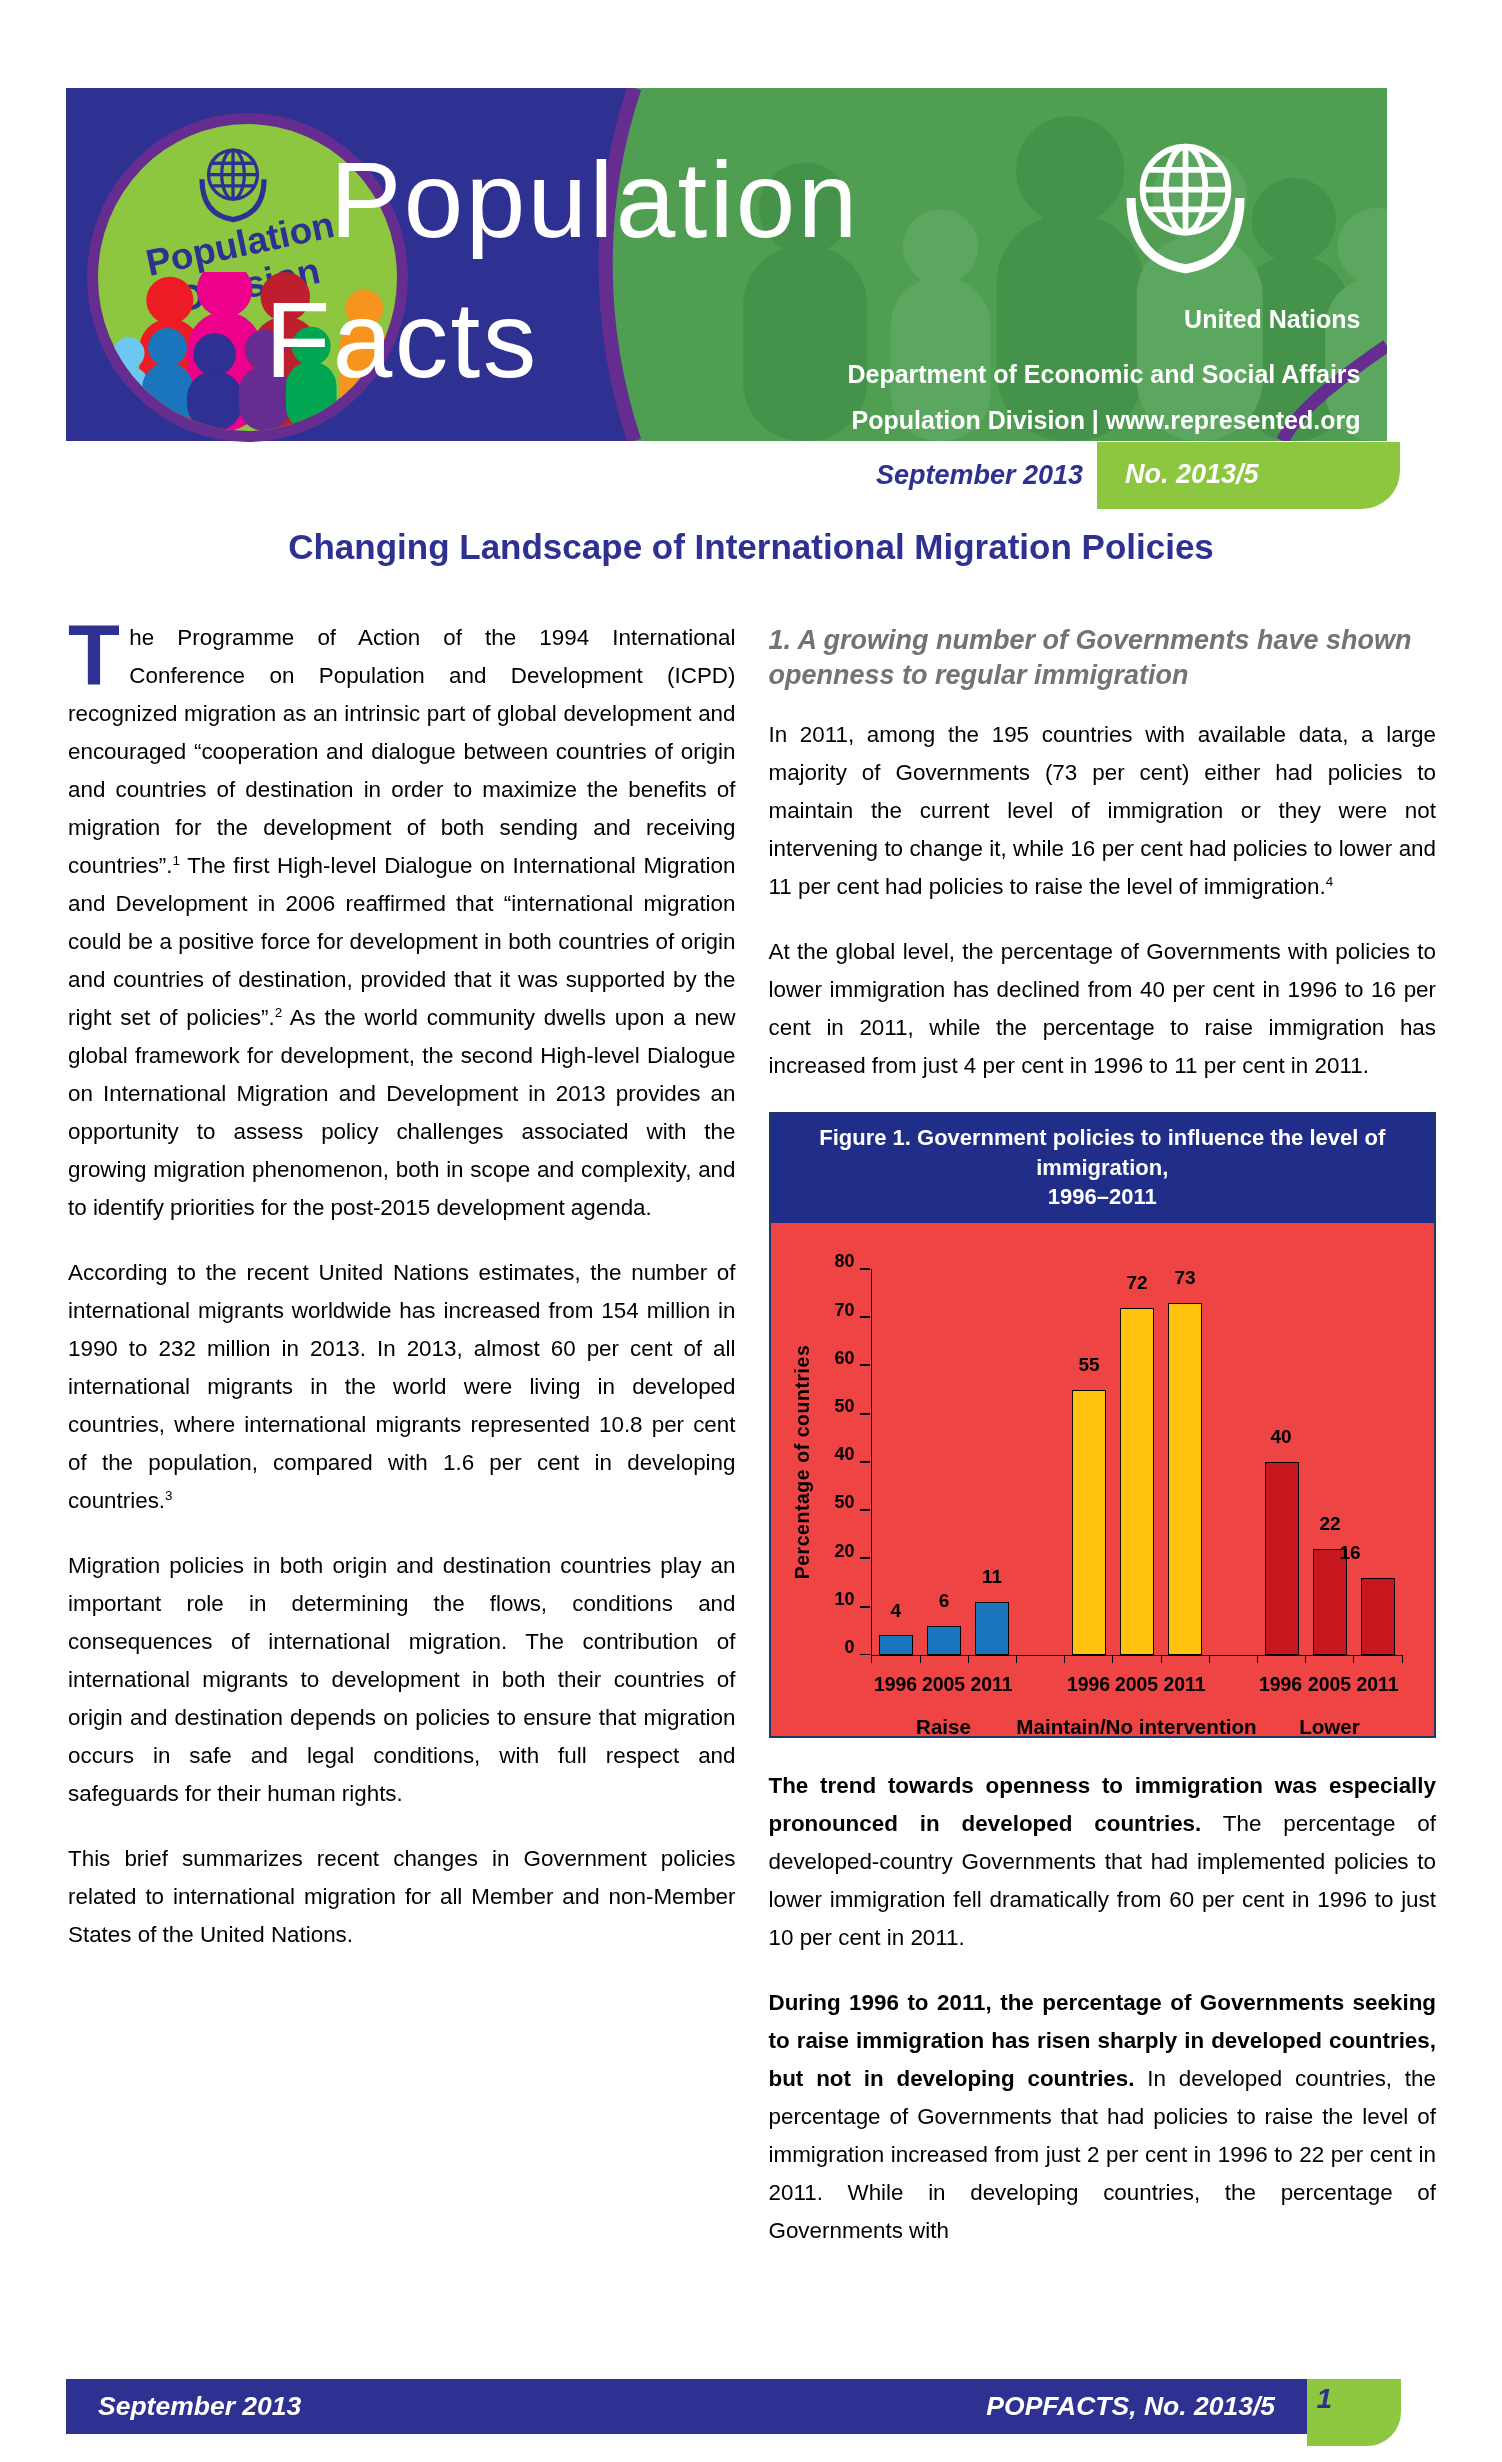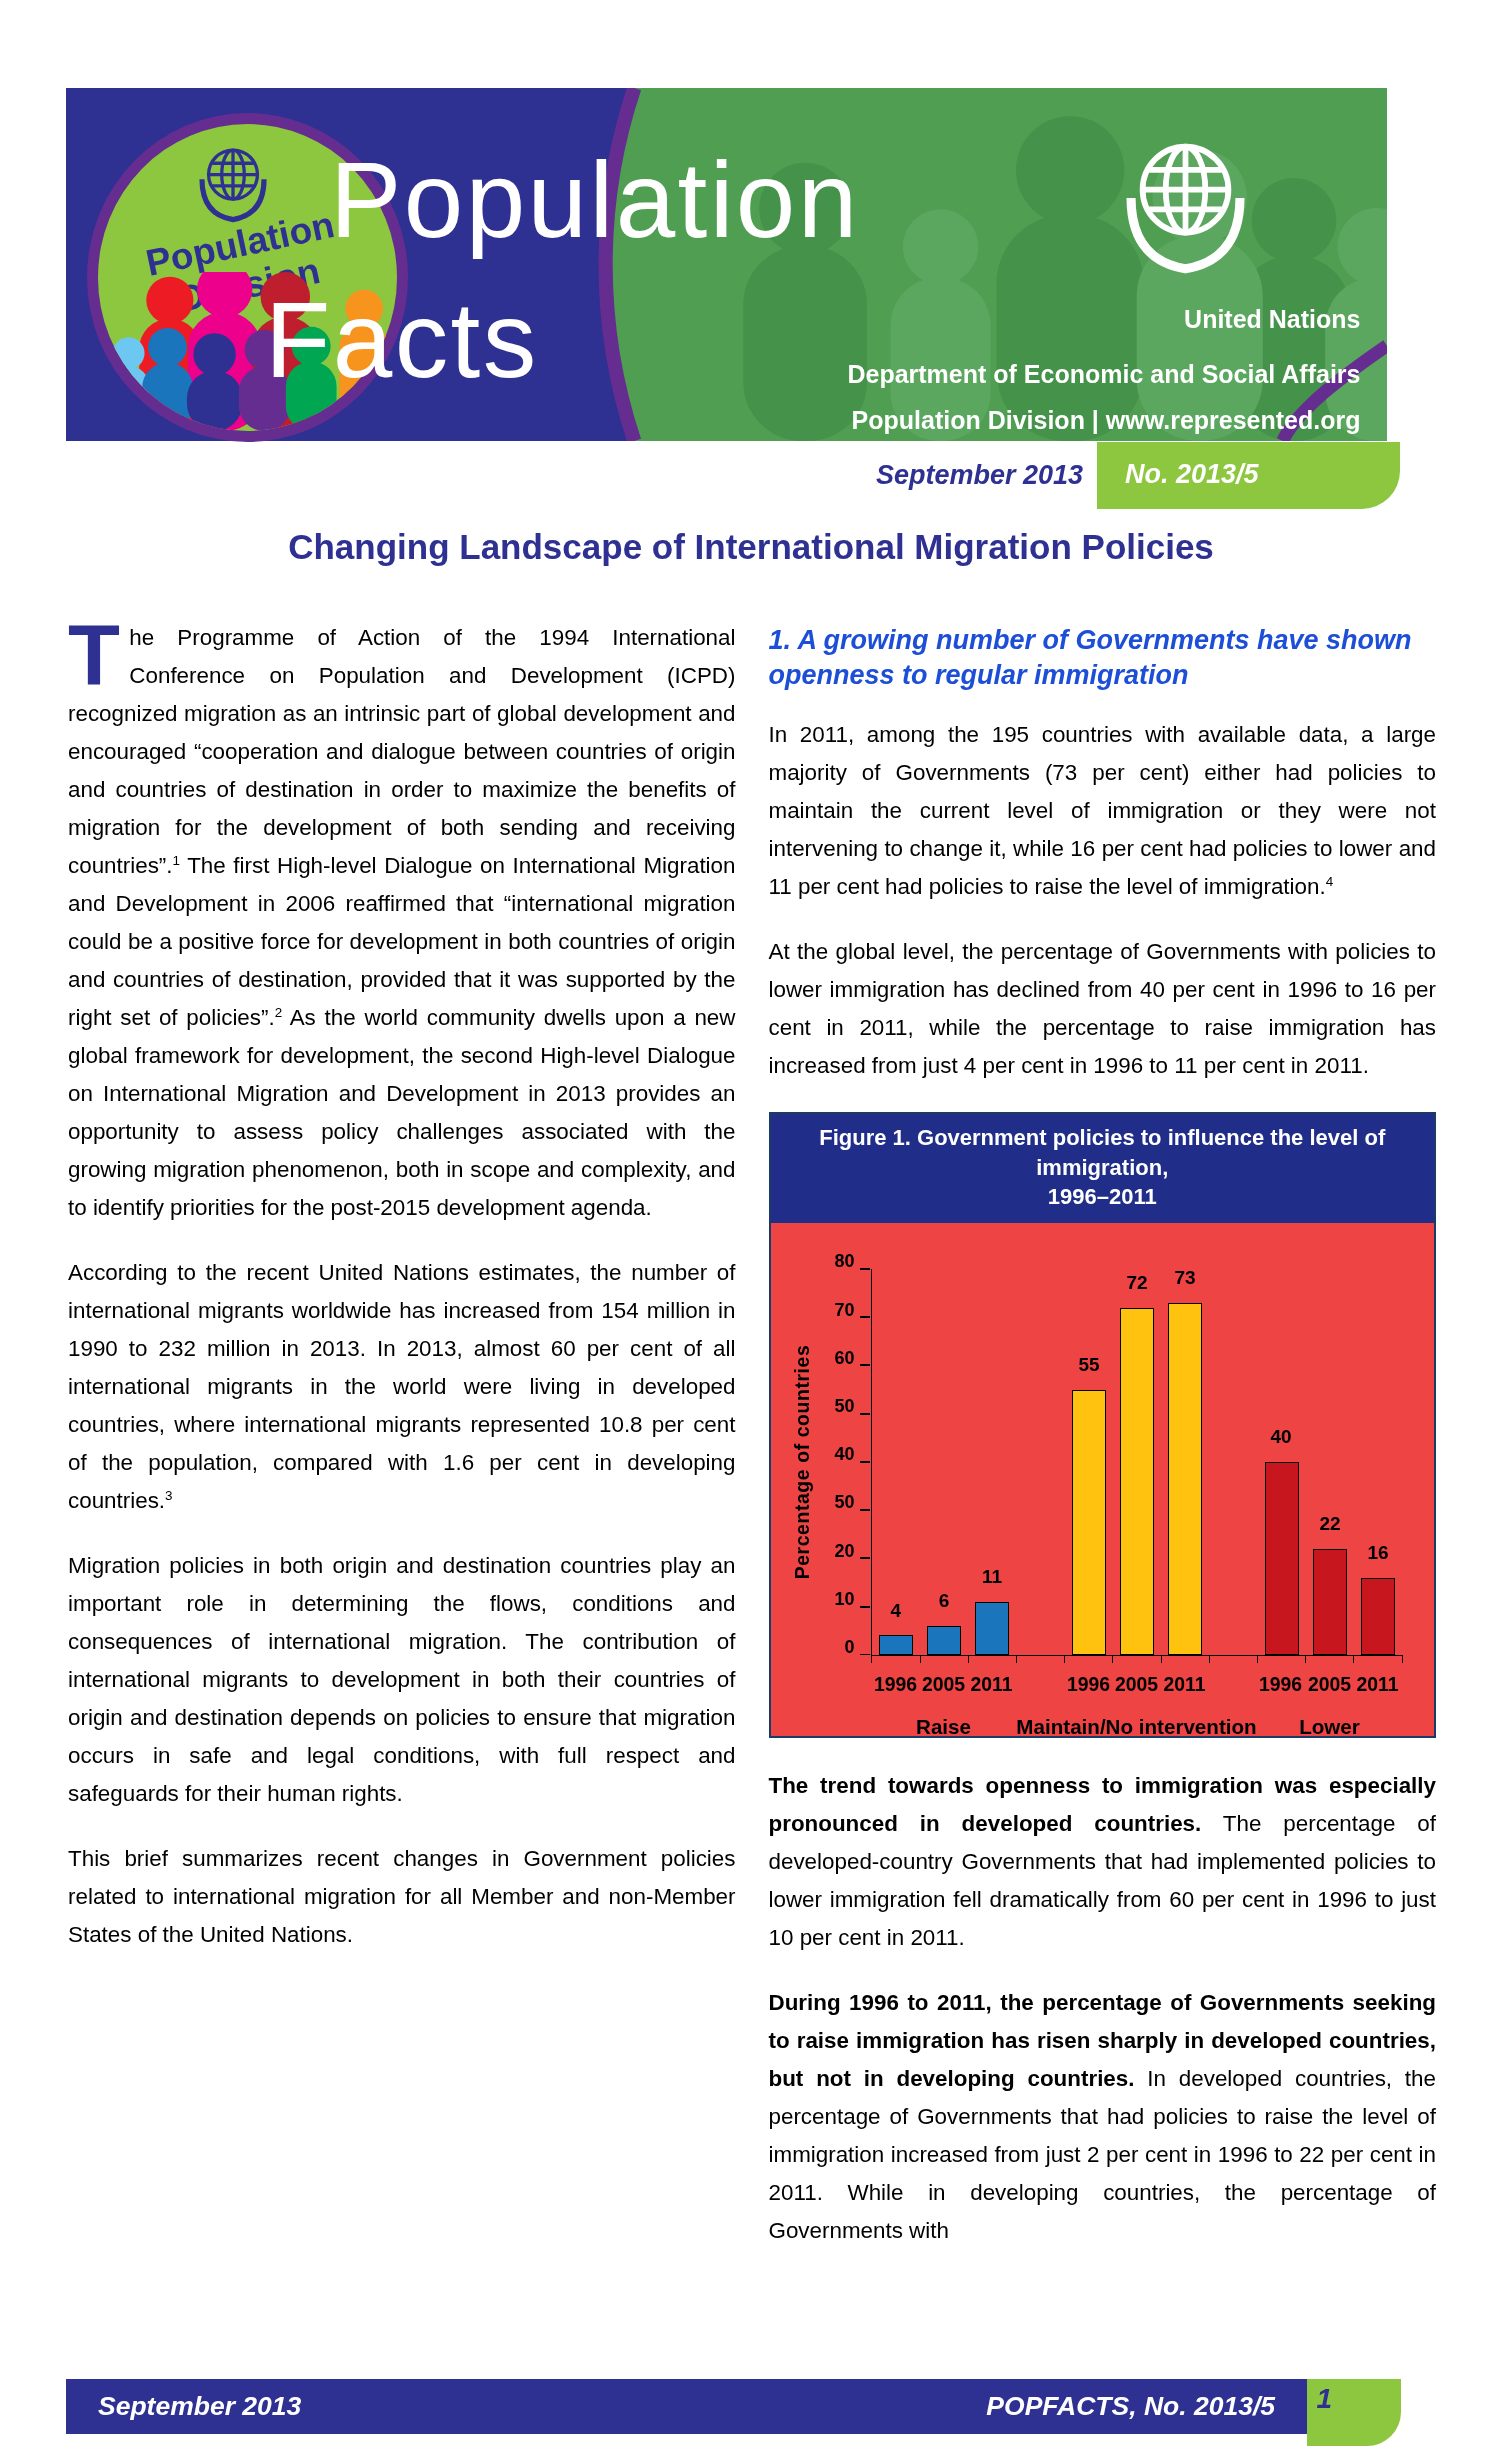--- a/index.html
+++ b/index.html
@@ -32,21 +32,21 @@
                   font-style:italic;font-size:27px;}
   
   .doc-title{position:absolute;left:0;top:527px;width:1502px;text-align:center;margin:0;
              color:#2E3192;font-weight:bold;font-size:35px;}
   .columns{position:absolute;left:68px;top:619px;width:1368px;display:flex;gap:33px;}
   .col{flex:1;font-size:22.4px;line-height:38px;text-align:justify;}
   .col p{margin:0 0 27px 0;}
   sup{font-size:60%;vertical-align:super;line-height:0;}
   .dropcap{float:left;font-size:85px;line-height:62px;padding-top:4.7px;margin-right:9.4px;
            color:#2E3192;font-weight:bold;}
-  .sec-heading{margin:3.5px 0 23.6px 0;color:#1d4ed8;font-weight:bold;font-style:italic;
+  .sec-heading{margin:3.5px 0 23.6px 0;color:#737373;font-weight:bold;font-style:italic;
                font-size:27px;line-height:35px;text-align:left;}
   
   .figure{margin:8.2px 0 29.5px 0;border:2.4px solid #1B3A66;background:#ef4444;}
   .fig-title{background:#202E8A;color:#fff;font-weight:bold;font-size:22px;line-height:29.5px;
              text-align:center;padding:9.4px 23.6px 10.6px 23.6px;}
   .fig-body{position:relative;height:513px;}
   .chart-plot{position:absolute;left:100px;top:46px;width:530px;height:386px;
               border-left:1.8px solid #000;border-bottom:1.8px solid #000;box-sizing:content-box;}
   .ylabel{position:absolute;left:-70px;top:193px;transform:translate(-50%,-50%) rotate(-90deg);
           white-space:nowrap;font-weight:bold;font-size:19.4px;letter-spacing:0.6px;}
@@ -261,21 +261,21 @@
               <div class="vallabel" style="left: 278px; bottom: 358px;">73</div>
               <div class="yearlabel" style="left: 272px; top: 396px;">2011</div>
               <div class="grouplabel" style="left: 112px; top: 439px;">Maintain/No intervention</div>
               <div class="chart-bar" style="left: 393px; width: 34px; height: 193px; background: rgb(200, 22, 30);"></div>
               <div class="vallabel" style="left: 374px; bottom: 199px;">40</div>
               <div class="yearlabel" style="left: 368px; top: 396px;">1996</div>
               <div class="chart-bar" style="left: 441px; width: 34px; height: 106px; background: rgb(200, 22, 30);"></div>
               <div class="vallabel" style="left: 423px; bottom: 112px;">22</div>
               <div class="yearlabel" style="left: 417px; top: 396px;">2005</div>
               <div class="chart-bar" style="left: 489px; width: 34px; height: 77px; background: rgb(200, 22, 30);"></div>
-              <div class="vallabel" style="left: 471px; bottom: 83px;">16</div>
+              <div class="vallabel" style="left: 443px; bottom: 83px;">16</div>
               <div class="yearlabel" style="left: 465px; top: 396px;">2011</div>
               <div class="grouplabel" style="left: 305px; top: 439px;">Lower</div>
             </div>
         </div>
       </div>
 
       <p><strong>The trend towards openness to immigration was especially pronounced in developed countries.</strong><span> The percentage of developed-country Governments that had implemented policies to lower immigration fell dramatically from 60 per cent in 1996 to just 10 per cent in 2011.</span></p>
       <p><strong>During 1996 to 2011, the percentage of Governments seeking to raise immigration has risen sharply in developed countries, but not in developing countries.</strong><span> In developed countries, the percentage of Governments that had policies to raise the level of immigration increased from just 2 per cent in 1996 to 22 per cent in 2011. While in developing countries, the percentage of Governments with</span></p>
     </div>
   </div>

